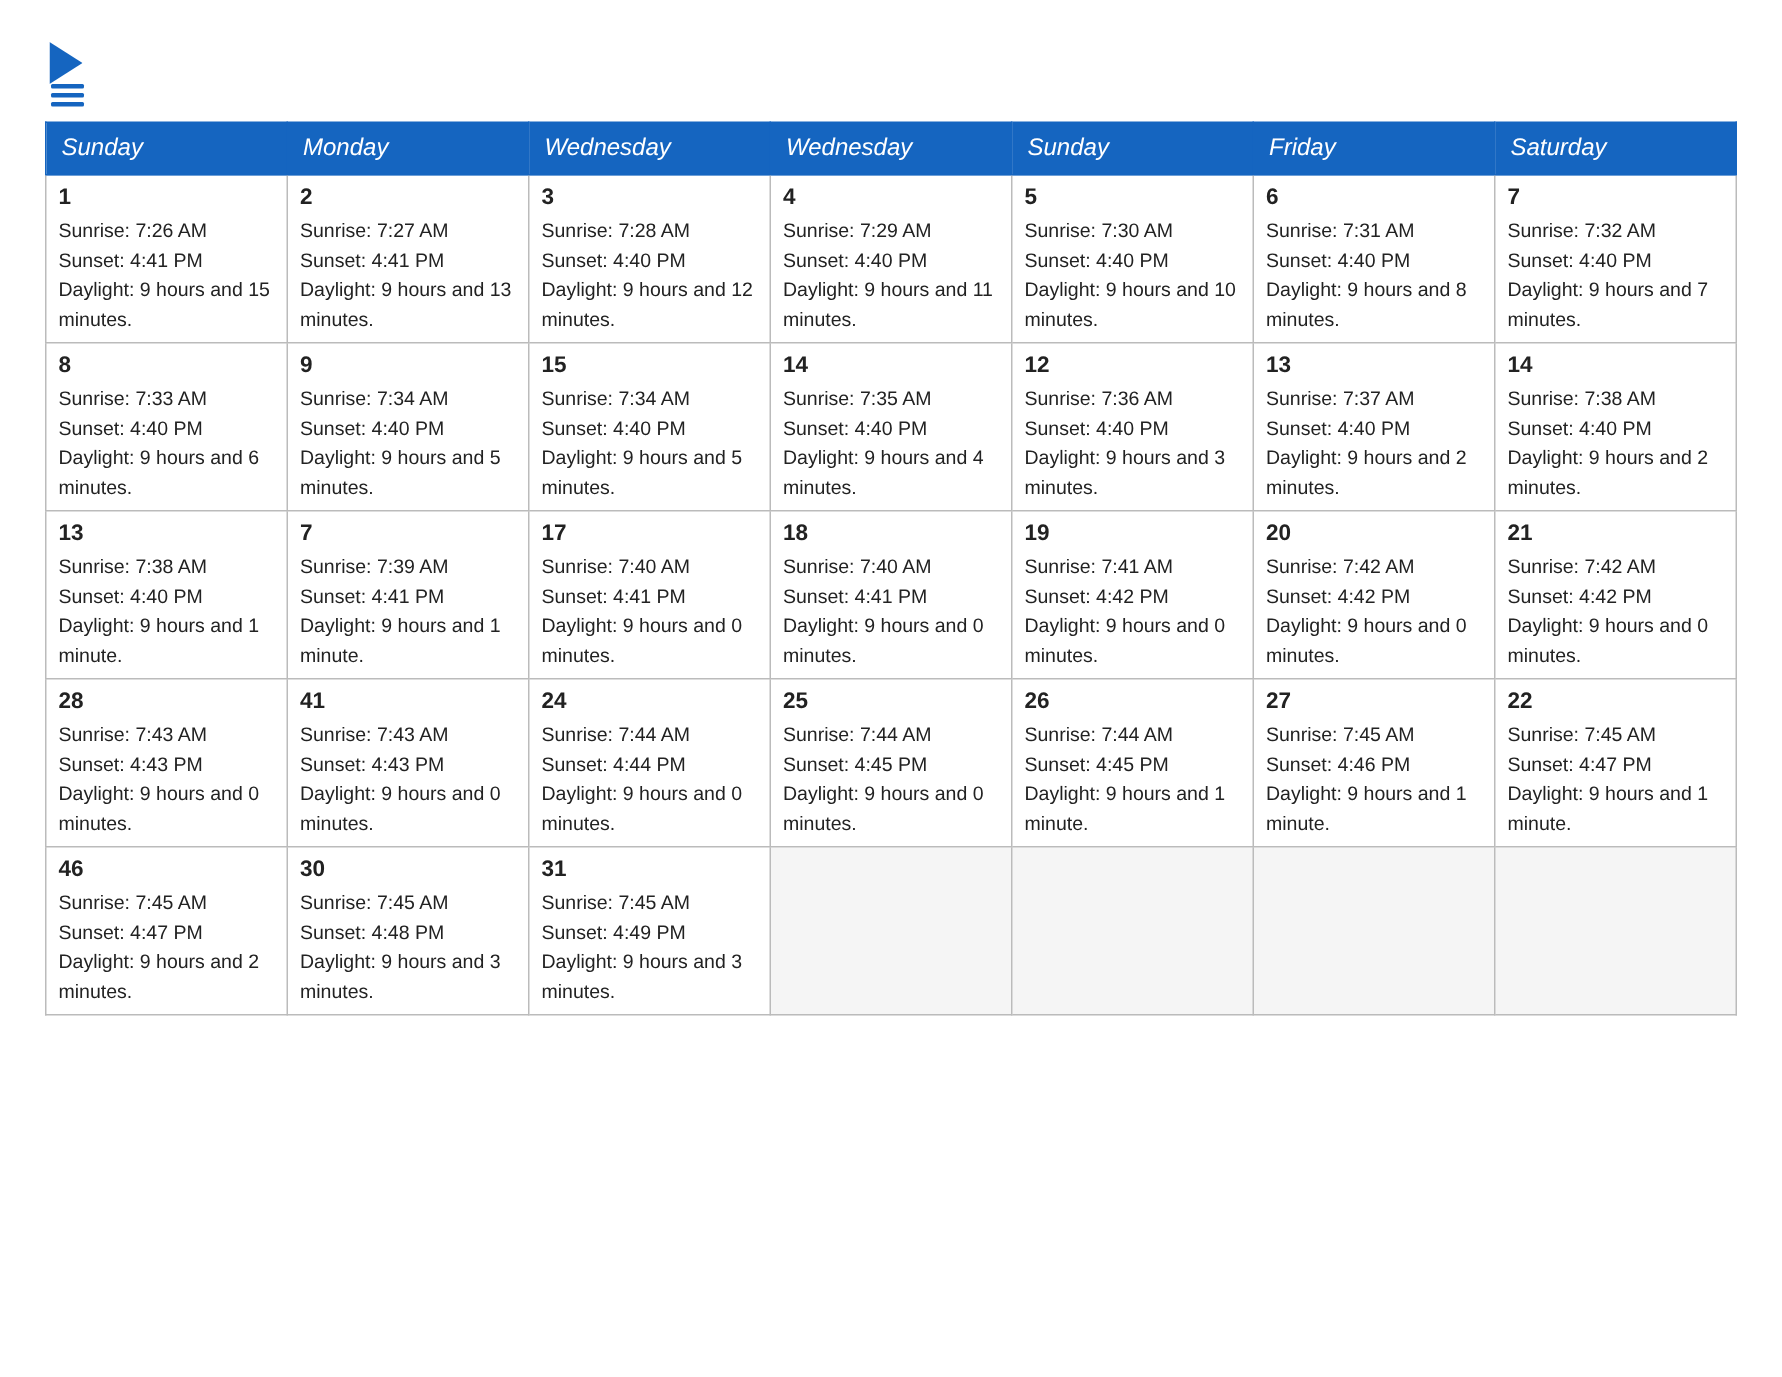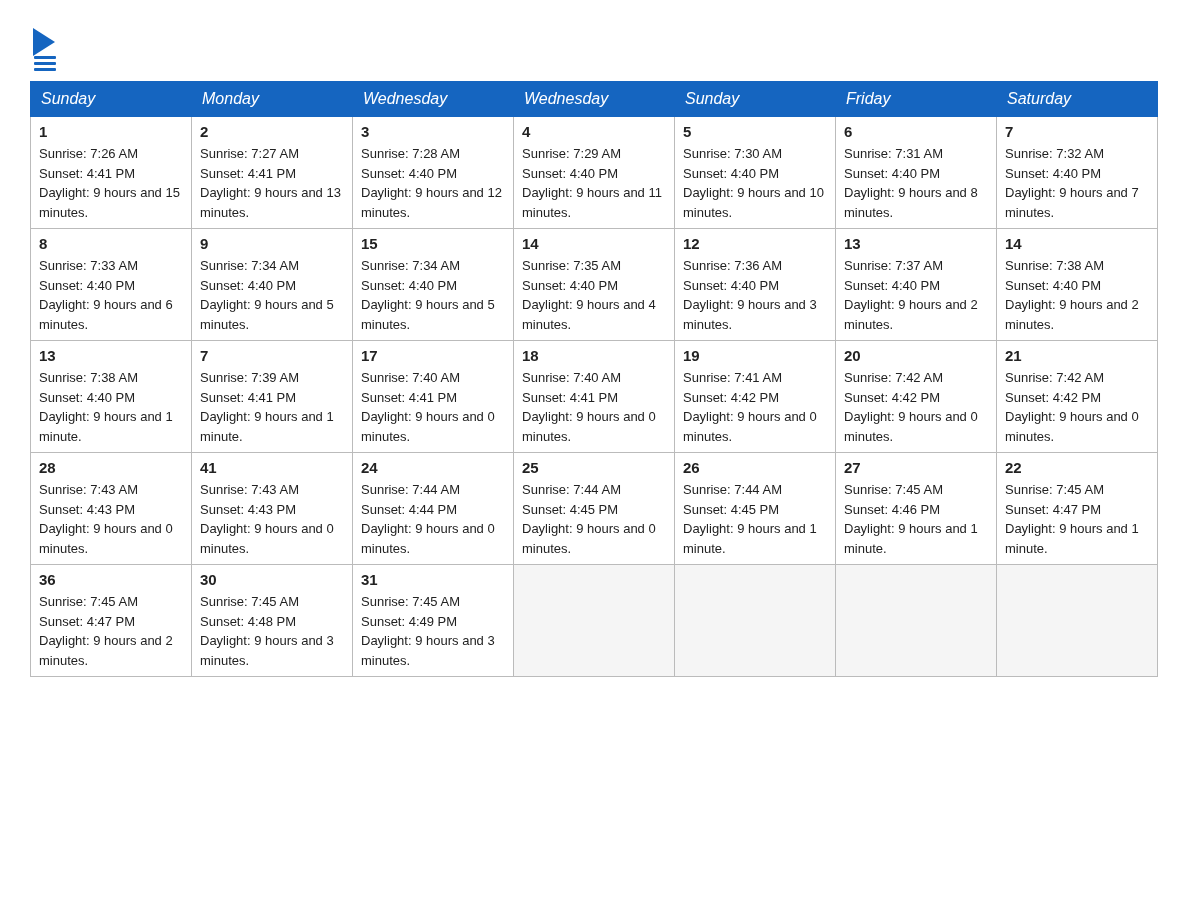--- a/index.html
+++ b/index.html
@@ -362,21 +362,21 @@
           <span class="day-number">22</span>
           <div class="day-info">
             Sunrise: 7:45 AM<br>
             Sunset: 4:47 PM<br>
             Daylight: 9 hours and 1 minute.
           </div>
         </td>
       </tr>
       <tr>
         <td>
-          <span class="day-number">36</span>
+          <span class="day-number">46</span>
           <div class="day-info">
             Sunrise: 7:45 AM<br>
             Sunset: 4:47 PM<br>
             Daylight: 9 hours and 2 minutes.
           </div>
         </td>
         <td>
           <span class="day-number">30</span>
           <div class="day-info">
             Sunrise: 7:45 AM<br>

